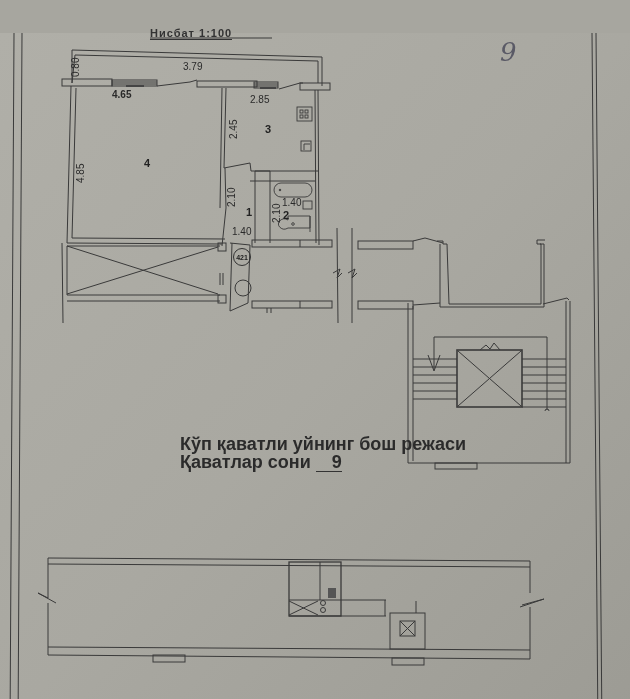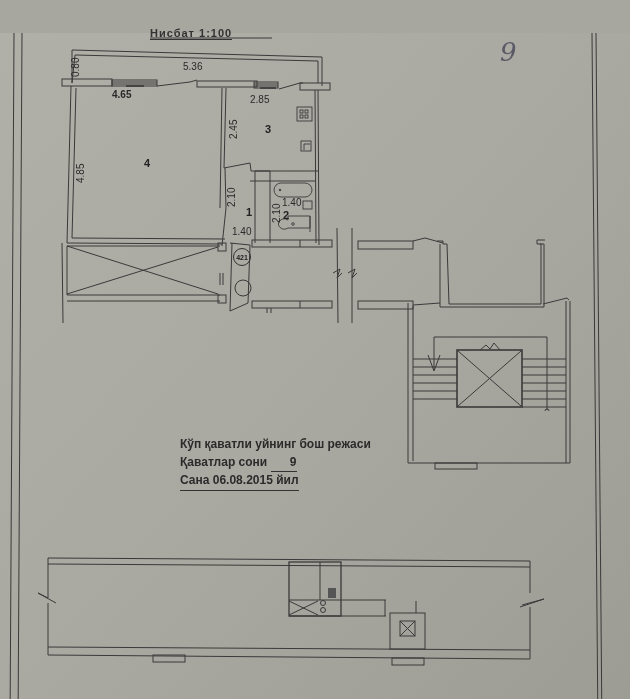--- a/index.html
+++ b/index.html
@@ -10,21 +10,21 @@
       position: relative;
     }
     .sheet { position: absolute; left: 0; top: 0; width: 590px; height: 699px; margin-top: 33px; }
     svg.plan { position: absolute; left: 0; top: 0; }
     .dim { position: absolute; font-size: 10px; color: #2a2a2a; font-family: "Liberation Sans", sans-serif; white-space: nowrap; }
     .dim.v { transform: rotate(-90deg); transform-origin: left top; }
     .room { position: absolute; font-size: 11px; font-weight: bold; color: #222; }
     .header-text { position: absolute; left: 150px; top: -6px; font-size: 11px; font-weight: bold; color: #333; letter-spacing: 1px; border-bottom: 1px solid #333; }
     .handwritten { position: absolute; left: 500px; top: 4px; font-family: "DejaVu Serif", serif; font-style: italic; font-size: 26px; color: #5a5a66; }
     .apt-badge { position: absolute; left: 233px; top: 215px; width: 16px; height: 16px; border: 1px solid #333; border-radius: 50%; font-size: 7px; font-weight: bold; display: flex; align-items: center; justify-content: center; color: #222; }
-    .info { position: absolute; left: 180px; top: 403px; font-size: 12px; font-weight: bold; color: #2b2b2b; line-height: 17.5px; }
+    .info { position: absolute; left: 180px; top: 403px; font-size: 18px; font-weight: bold; color: #2b2b2b; line-height: 17.5px; }
     .info .row { white-space: nowrap; }
     .info .val { display: inline-block; border-bottom: 1px solid #333; text-align: right; }
     .info .date { border-bottom: 1px solid #333; display: inline-block; }
   </style>
 </head>
 <body>
 
 <div class="sheet">
 
   <svg class="plan" width="630" height="699" viewBox="0 0 630 699">
@@ -221,21 +221,21 @@
     <g fill="#444" stroke="none">
       <rect x="126" y="52" width="18" height="2"></rect>
       <rect x="260" y="54" width="16" height="2"></rect>
     </g>
   </svg>
 
   <div class="header-text">Нисбат 1:100</div>
   <div class="handwritten">9</div>
 
   <div class="dim v" style="left:70px; top:44px;">0.80</div>
-  <div class="dim" style="left:183px; top:28px;">5.36</div>
+  <div class="dim" style="left:183px; top:28px;">3.79</div>
   <div class="dim" style="left:112px; top:56px;font-weight:bold;">4.65</div>
   <div class="dim v" style="left:75px; top:150px;">4.85</div>
   <div class="dim" style="left:250px; top:61px;">2.85</div>
   <div class="dim v" style="left:228px; top:106px;">2.45</div>
   <div class="dim v" style="left:226px; top:174px;">2.10</div>
   <div class="dim" style="left:232px; top:193px;">1.40</div>
   <div class="dim v" style="left:271px; top:190px;">2.10</div>
   <div class="dim" style="left:282px; top:164px;">1.40</div>
 
   <div class="room" style="left:144px; top:124px;">4</div>
@@ -244,22 +244,15 @@
   <div class="room" style="left:283px; top:176px;">2</div>
 
   <div class="apt-badge">421</div>
 
   <div class="info">
     <div class="row">Кўп қаватли уйнинг бош режаси</div>
     <div class="row">
       <span>Қаватлар сони</span>
       <span class="val" style="width:26px;">9</span>
     </div>
-    <div class="row">
-      <span class="date">
-        <span>Сана</span>
-        <span>06.08.2015</span>
-        <span>йил</span>
-      </span>
-    </div>
   </div>
 
 </div>
 
 </body></html>

